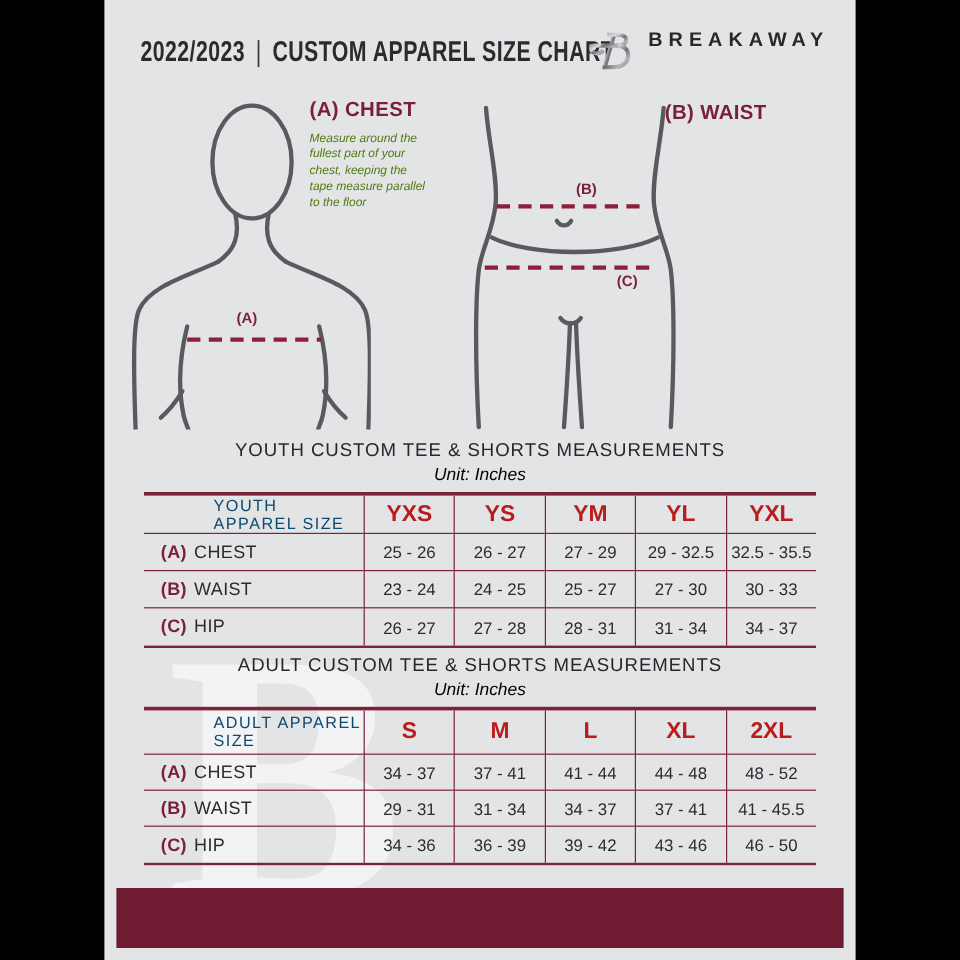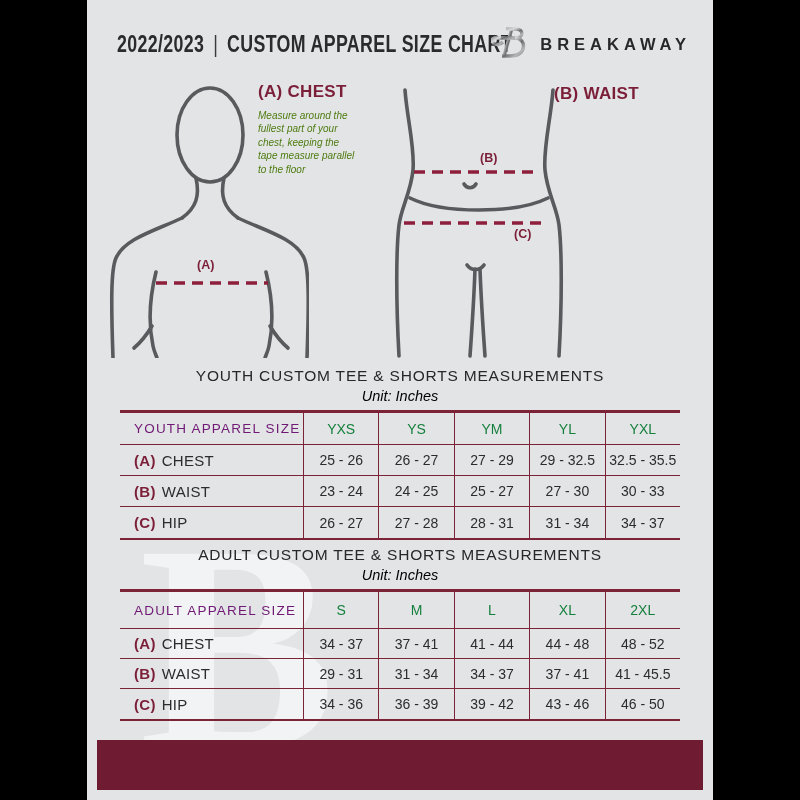--- a/index.html
+++ b/index.html
@@ -22,21 +22,21 @@
   .layer { position:absolute; inset:0; z-index:1; }
 
   
   .hdr-left {
     position:absolute; left:30px; top:30px; white-space:nowrap;
     font-weight:bold; font-size:24px; color:#2b2b2e; letter-spacing:0.5px;
     transform:scaleX(0.74); transform-origin:left center;
   }
   .hdr-sep { padding:0 12px; font-weight:normal; color:#3a3a3d; }
   .brand {
-    position:absolute; right:22px; top:24px; display:flex; align-items:center; gap:9px;
+    position:absolute; right:22px; top:24px; display:flex; gap:9px;
   }
   .brand-text {
     font-weight:bold; font-size:16.5px; letter-spacing:5px; color:#28282b;
   }
 
   
   .instr { position:absolute; z-index:1; }
   .instr h3 { font-size:17px; font-weight:bold; color:#7b1f39; letter-spacing:0.3px; }
   .instr p {
     margin-top:7px; font-size:10px; font-style:italic; color:#4d7c0f;
@@ -71,22 +71,22 @@
     border-top:3px solid #7d2337; border-bottom:2px solid #7d2337;
     background:transparent;
   }
   .cell {
     display:flex; align-items:center; justify-content:center;
     border-bottom:1.5px solid #7d2337;
   }
   .cell.vline { border-left:1.5px solid #7d2337; }
   .cell.lastrow { border-bottom:none; }
   .cell.labelcell { justify-content:flex-start; padding-left:14px; }
-  .hdr-label { font-size:13.5px; letter-spacing:1.2px; color:#701a75; }
-  .size-label { font-size:14px; font-weight:normal; color:#15803d; }
+  .hdr-label { font-size:13.5px; letter-spacing:1.2px; color:#0c4a6e;margin-left:44px; }
+  .size-label { font-size:19px; font-weight:bold; color:#b91c1c; }
   .row-label { font-size:15px; color:#2c2c2f; letter-spacing:0.3px; }
   .row-label .mk { font-weight:bold; color:#7b1f39; margin-right:6px; }
   .val { font-size:14px; color:#2c2c2f; }
   .t-youth .cell { height:31px; }
   .t-youth .cell.hrow { height:32px; }
   .t-adult .cell { height:30px; }
   .t-adult .cell.hrow { height:37px; }
 
   
   .footer-bar {

